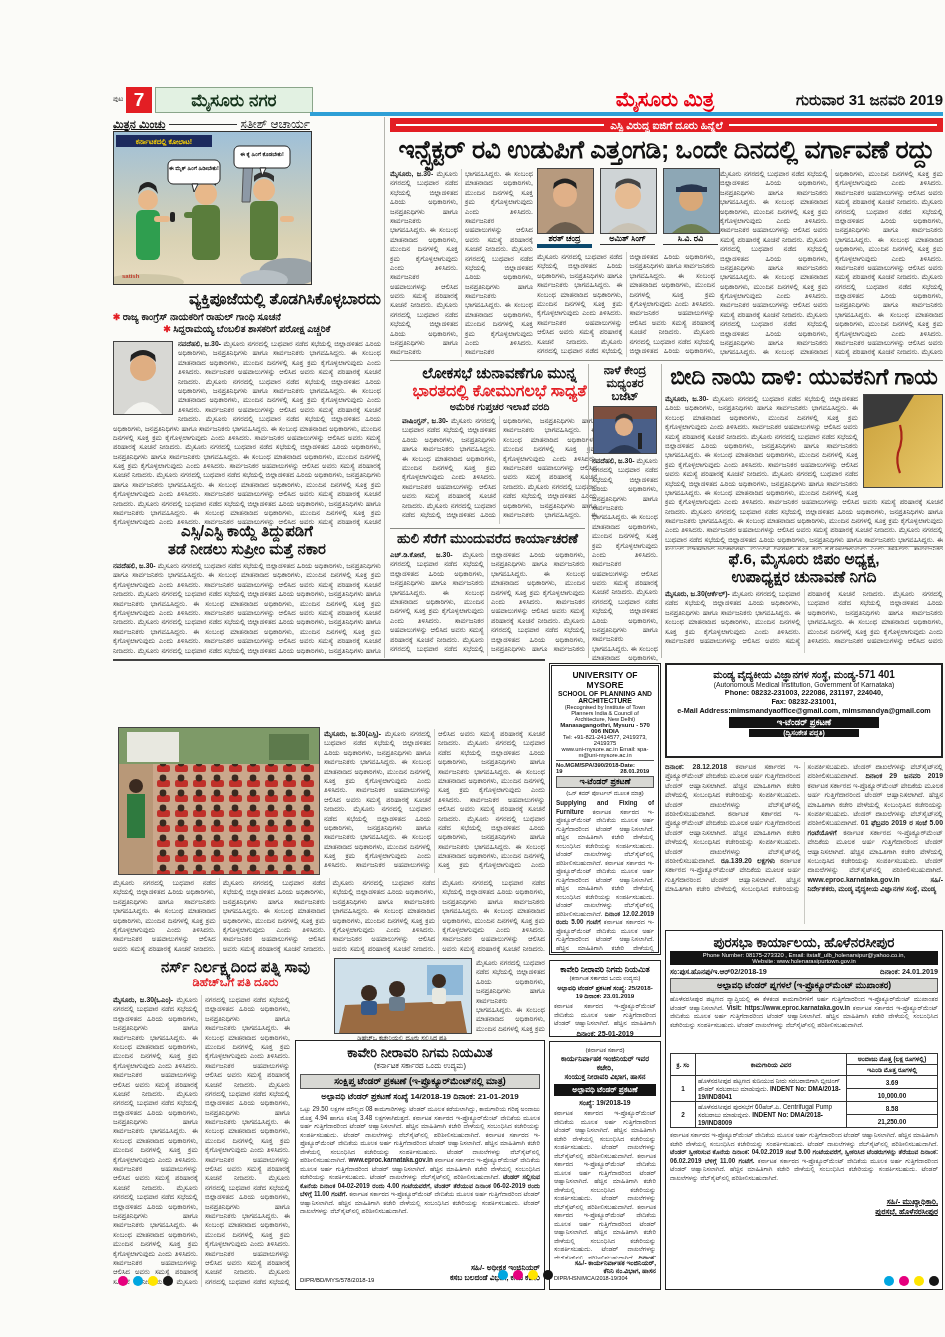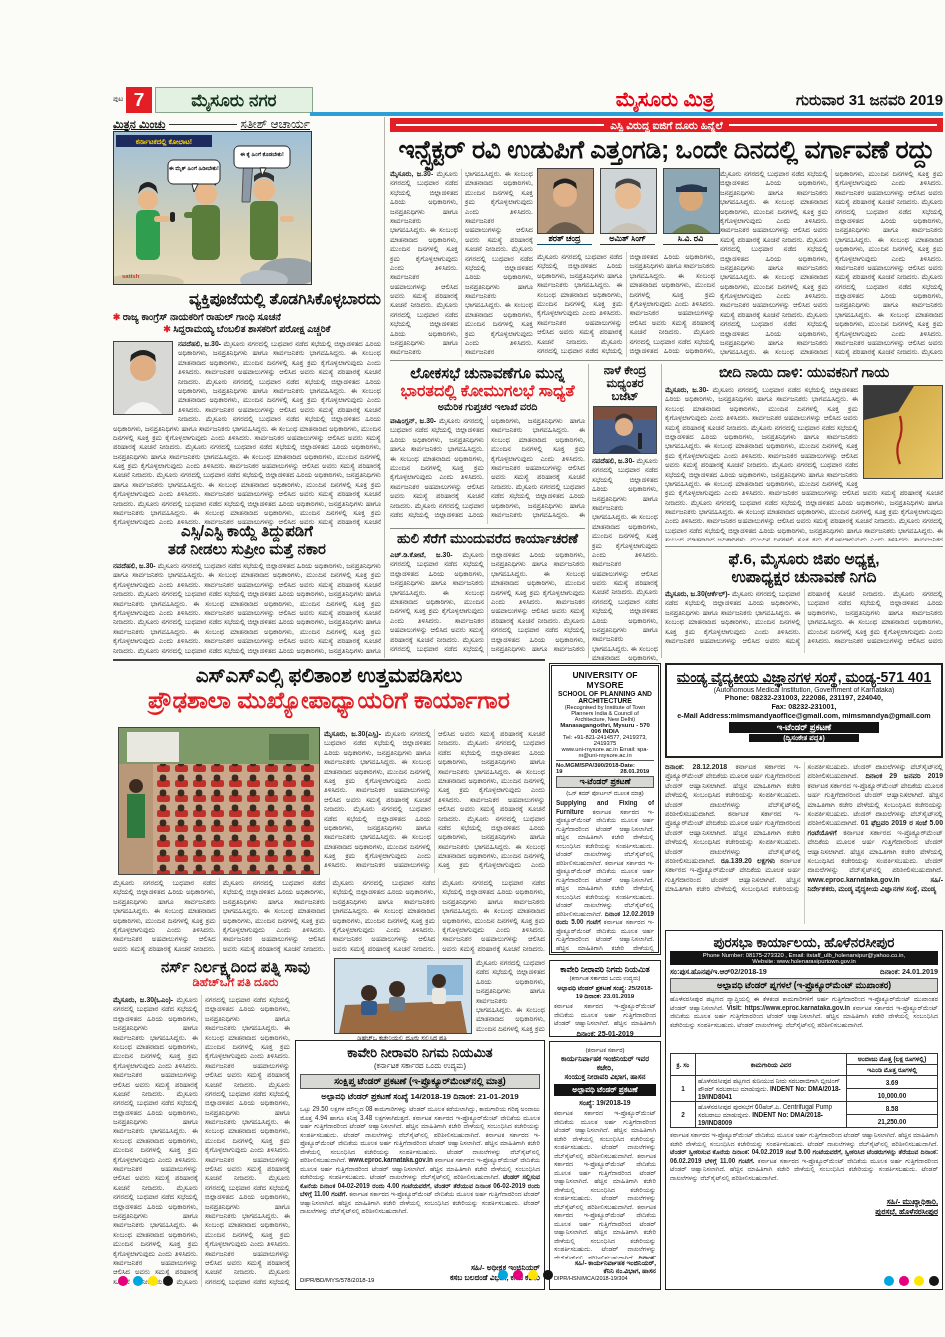--- a/index.html
+++ b/index.html
@@ -125,21 +125,21 @@
   <div class="abs ctr b" style="left:390px;top:135px;width:553px;font-size:25px;letter-spacing:-0.3px;">ಇನ್ಸ್ಪೆಕ್ಟರ್ ರವಿ ಉಡುಪಿಗೆ ಎತ್ತಂಗಡಿ; ಒಂದೇ ದಿನದಲ್ಲಿ ವರ್ಗಾವಣೆ ರದ್ದು</div>
 
   <div class="abs" style="left:537px;top:168px;width:180px;display:flex;gap:6px;">
     <div>
       <svg class="photo" width="55" height="64">
         <rect width="55" height="64" fill="#b79a7e"></rect>
           <circle cx="27" cy="26" r="12" fill="#e0b088"></circle>
         <path d="M15 20 q12 -12 24 0 l-1 -6 q-11 -9 -22 0 z" fill="#222"></path>
         <path d="M8 64 q19 -22 39 0 z" fill="#6b5d4e"></path>
       </svg>
-      <div class="cap" style="width:55px;border-bottom:1px solid #0c4a6e;">ಶರತ್ ಚಂದ್ರ</div>
+      <div class="cap" style="width:55px;border-bottom:4px solid #0c4a6e;">ಶರತ್ ಚಂದ್ರ</div>
     </div>
     <div>
       <svg class="photo" width="55" height="64">
         <rect width="55" height="64" fill="#cfd4d6"></rect>
           <circle cx="27" cy="27" r="13" fill="#e6bb92"></circle>
         <path d="M14 20 q13 -12 26 0 l-1 -6 q-12 -9 -24 0 z" fill="#444"></path>
         <path d="M7 64 q20 -20 41 0 z" fill="#c9c2b4"></path>
       </svg>
       <div class="cap" style="width:55px;border-bottom:1px solid #333;">ಅಮಿತ್ ಸಿಂಗ್</div>
     </div>
@@ -156,21 +156,21 @@
   </div>
 
   <div class="abs ftxt c2" style="left:390px;top:169px;width:143px;height:188px;">
     <span class="dl">ಮೈಸೂರು, ಜ.30-</span>
     <span> ಮೈಸೂರು ನಗರದಲ್ಲಿ ಬುಧವಾರ ನಡೆದ ಸಭೆಯಲ್ಲಿ ಜಿಲ್ಲಾಡಳಿತದ ಹಿರಿಯ ಅಧಿಕಾರಿಗಳು, ಜನಪ್ರತಿನಿಧಿಗಳು ಹಾಗೂ ಸಾರ್ವಜನಿಕರು ಭಾಗವಹಿಸಿದ್ದರು. ಈ ಸಂಬಂಧ ಮಾತನಾಡಿದ ಅಧಿಕಾರಿಗಳು, ಮುಂದಿನ ದಿನಗಳಲ್ಲಿ ಸೂಕ್ತ ಕ್ರಮ ಕೈಗೊಳ್ಳಲಾಗುವುದು ಎಂದು ತಿಳಿಸಿದರು. ಸಾರ್ವಜನಿಕರ ಅಹವಾಲುಗಳನ್ನು ಆಲಿಸಿದ ಅವರು ಸಮಸ್ಯೆ ಪರಿಹಾರಕ್ಕೆ ಸೂಚನೆ ನೀಡಿದರು. ಮೈಸೂರು ನಗರದಲ್ಲಿ ಬುಧವಾರ ನಡೆದ ಸಭೆಯಲ್ಲಿ ಜಿಲ್ಲಾಡಳಿತದ ಹಿರಿಯ ಅಧಿಕಾರಿಗಳು, ಜನಪ್ರತಿನಿಧಿಗಳು ಹಾಗೂ ಸಾರ್ವಜನಿಕರು ಭಾಗವಹಿಸಿದ್ದರು. ಈ ಸಂಬಂಧ ಮಾತನಾಡಿದ ಅಧಿಕಾರಿಗಳು, ಮುಂದಿನ ದಿನಗಳಲ್ಲಿ ಸೂಕ್ತ ಕ್ರಮ ಕೈಗೊಳ್ಳಲಾಗುವುದು ಎಂದು ತಿಳಿಸಿದರು. ಸಾರ್ವಜನಿಕರ ಅಹವಾಲುಗಳನ್ನು ಆಲಿಸಿದ ಅವರು ಸಮಸ್ಯೆ ಪರಿಹಾರಕ್ಕೆ ಸೂಚನೆ ನೀಡಿದರು. ಮೈಸೂರು ನಗರದಲ್ಲಿ ಬುಧವಾರ ನಡೆದ ಸಭೆಯಲ್ಲಿ ಜಿಲ್ಲಾಡಳಿತದ ಹಿರಿಯ ಅಧಿಕಾರಿಗಳು, ಜನಪ್ರತಿನಿಧಿಗಳು ಹಾಗೂ ಸಾರ್ವಜನಿಕರು ಭಾಗವಹಿಸಿದ್ದರು. ಈ ಸಂಬಂಧ ಮಾತನಾಡಿದ ಅಧಿಕಾರಿಗಳು, ಮುಂದಿನ ದಿನಗಳಲ್ಲಿ ಸೂಕ್ತ ಕ್ರಮ ಕೈಗೊಳ್ಳಲಾಗುವುದು ಎಂದು ತಿಳಿಸಿದರು. ಸಾರ್ವಜನಿಕರ ಅಹವಾಲುಗಳನ್ನು ಆಲಿಸಿದ ಅವರು ಸಮಸ್ಯೆ ಪರಿಹಾರಕ್ಕೆ ಸೂಚನೆ ನೀಡಿದರು. ಮೈಸೂರು ನಗರದಲ್ಲಿ ಬುಧವಾರ ನಡೆದ ಸಭೆಯಲ್ಲಿ ಜಿಲ್ಲಾಡಳಿತದ ಹಿರಿಯ ಅಧಿಕಾರಿಗಳು, ಜನಪ್ರತಿನಿಧಿಗಳು ಹಾಗೂ ಸಾರ್ವಜನಿಕರು ಭಾಗವಹಿಸಿದ್ದರು. ಈ ಸಂಬಂಧ ಮಾತನಾಡಿದ ಅಧಿಕಾರಿಗಳು, ಮುಂದಿನ ದಿನಗಳಲ್ಲಿ ಸೂಕ್ತ ಕ್ರಮ ಕೈಗೊಳ್ಳಲಾಗುವುದು ಎಂದು ತಿಳಿಸಿದರು. ಸಾರ್ವಜನಿಕರ ಅಹವಾಲುಗಳನ್ನು ಆಲಿಸಿದ ಅವರು ಸಮಸ್ಯೆ ಪರಿಹಾರಕ್ಕೆ ಸೂಚನೆ ನೀಡಿದರು.</span>
   </div>
   <div class="abs ftxt c2" style="left:537px;top:252px;width:178px;height:105px;"><span> ಮೈಸೂರು ನಗರದಲ್ಲಿ ಬುಧವಾರ ನಡೆದ ಸಭೆಯಲ್ಲಿ ಜಿಲ್ಲಾಡಳಿತದ ಹಿರಿಯ ಅಧಿಕಾರಿಗಳು, ಜನಪ್ರತಿನಿಧಿಗಳು ಹಾಗೂ ಸಾರ್ವಜನಿಕರು ಭಾಗವಹಿಸಿದ್ದರು. ಈ ಸಂಬಂಧ ಮಾತನಾಡಿದ ಅಧಿಕಾರಿಗಳು, ಮುಂದಿನ ದಿನಗಳಲ್ಲಿ ಸೂಕ್ತ ಕ್ರಮ ಕೈಗೊಳ್ಳಲಾಗುವುದು ಎಂದು ತಿಳಿಸಿದರು. ಸಾರ್ವಜನಿಕರ ಅಹವಾಲುಗಳನ್ನು ಆಲಿಸಿದ ಅವರು ಸಮಸ್ಯೆ ಪರಿಹಾರಕ್ಕೆ ಸೂಚನೆ ನೀಡಿದರು. ಮೈಸೂರು ನಗರದಲ್ಲಿ ಬುಧವಾರ ನಡೆದ ಸಭೆಯಲ್ಲಿ ಜಿಲ್ಲಾಡಳಿತದ ಹಿರಿಯ ಅಧಿಕಾರಿಗಳು, ಜನಪ್ರತಿನಿಧಿಗಳು ಹಾಗೂ ಸಾರ್ವಜನಿಕರು ಭಾಗವಹಿಸಿದ್ದರು. ಈ ಸಂಬಂಧ ಮಾತನಾಡಿದ ಅಧಿಕಾರಿಗಳು, ಮುಂದಿನ ದಿನಗಳಲ್ಲಿ ಸೂಕ್ತ ಕ್ರಮ ಕೈಗೊಳ್ಳಲಾಗುವುದು ಎಂದು ತಿಳಿಸಿದರು. ಸಾರ್ವಜನಿಕರ ಅಹವಾಲುಗಳನ್ನು ಆಲಿಸಿದ ಅವರು ಸಮಸ್ಯೆ ಪರಿಹಾರಕ್ಕೆ ಸೂಚನೆ ನೀಡಿದರು. ಮೈಸೂರು ನಗರದಲ್ಲಿ ಬುಧವಾರ ನಡೆದ ಸಭೆಯಲ್ಲಿ ಜಿಲ್ಲಾಡಳಿತದ ಹಿರಿಯ ಅಧಿಕಾರಿಗಳು, ಜನಪ್ರತಿನಿಧಿಗಳು ಹಾಗೂ ಸಾರ್ವಜನಿಕರು ಭಾಗವಹಿಸಿದ್ದರು. ಈ ಸಂಬಂಧ ಮಾತನಾಡಿದ ಅಧಿಕಾರಿಗಳು, ಮುಂದಿನ ದಿನಗಳಲ್ಲಿ ಸೂಕ್ತ ಕ್ರಮ ಕೈಗೊಳ್ಳಲಾಗುವುದು ಎಂದು ತಿಳಿಸಿದರು. ಸಾರ್ವಜನಿಕರ ಅಹವಾಲುಗಳನ್ನು ಆಲಿಸಿದ ಅವರು ಸಮಸ್ಯೆ ಪರಿಹಾರಕ್ಕೆ ಸೂಚನೆ ನೀಡಿದರು. ಮೈಸೂರು ನಗರದಲ್ಲಿ ಬುಧವಾರ ನಡೆದ ಸಭೆಯಲ್ಲಿ ಜಿಲ್ಲಾಡಳಿತದ ಹಿರಿಯ ಅಧಿಕಾರಿಗಳು, ಜನಪ್ರತಿನಿಧಿಗಳು ಹಾಗೂ ಸಾರ್ವಜನಿಕರು ಭಾಗವಹಿಸಿದ್ದರು. ಈ ಸಂಬಂಧ ಮಾತನಾಡಿದ ಅಧಿಕಾರಿಗಳು, ಮುಂದಿನ ದಿನಗಳಲ್ಲಿ ಸೂಕ್ತ ಕ್ರಮ ಕೈಗೊಳ್ಳಲಾಗುವುದು ಎಂದು ತಿಳಿಸಿದರು. ಸಾರ್ವಜನಿಕರ ಅಹವಾಲುಗಳನ್ನು ಆಲಿಸಿದ ಅವರು ಸಮಸ್ಯೆ ಪರಿಹಾರಕ್ಕೆ ಸೂಚನೆ ನೀಡಿದರು.</span></div>
   <div class="abs ftxt c2" style="left:720px;top:169px;width:223px;height:188px;"><span> ಮೈಸೂರು ನಗರದಲ್ಲಿ ಬುಧವಾರ ನಡೆದ ಸಭೆಯಲ್ಲಿ ಜಿಲ್ಲಾಡಳಿತದ ಹಿರಿಯ ಅಧಿಕಾರಿಗಳು, ಜನಪ್ರತಿನಿಧಿಗಳು ಹಾಗೂ ಸಾರ್ವಜನಿಕರು ಭಾಗವಹಿಸಿದ್ದರು. ಈ ಸಂಬಂಧ ಮಾತನಾಡಿದ ಅಧಿಕಾರಿಗಳು, ಮುಂದಿನ ದಿನಗಳಲ್ಲಿ ಸೂಕ್ತ ಕ್ರಮ ಕೈಗೊಳ್ಳಲಾಗುವುದು ಎಂದು ತಿಳಿಸಿದರು. ಸಾರ್ವಜನಿಕರ ಅಹವಾಲುಗಳನ್ನು ಆಲಿಸಿದ ಅವರು ಸಮಸ್ಯೆ ಪರಿಹಾರಕ್ಕೆ ಸೂಚನೆ ನೀಡಿದರು. ಮೈಸೂರು ನಗರದಲ್ಲಿ ಬುಧವಾರ ನಡೆದ ಸಭೆಯಲ್ಲಿ ಜಿಲ್ಲಾಡಳಿತದ ಹಿರಿಯ ಅಧಿಕಾರಿಗಳು, ಜನಪ್ರತಿನಿಧಿಗಳು ಹಾಗೂ ಸಾರ್ವಜನಿಕರು ಭಾಗವಹಿಸಿದ್ದರು. ಈ ಸಂಬಂಧ ಮಾತನಾಡಿದ ಅಧಿಕಾರಿಗಳು, ಮುಂದಿನ ದಿನಗಳಲ್ಲಿ ಸೂಕ್ತ ಕ್ರಮ ಕೈಗೊಳ್ಳಲಾಗುವುದು ಎಂದು ತಿಳಿಸಿದರು. ಸಾರ್ವಜನಿಕರ ಅಹವಾಲುಗಳನ್ನು ಆಲಿಸಿದ ಅವರು ಸಮಸ್ಯೆ ಪರಿಹಾರಕ್ಕೆ ಸೂಚನೆ ನೀಡಿದರು. ಮೈಸೂರು ನಗರದಲ್ಲಿ ಬುಧವಾರ ನಡೆದ ಸಭೆಯಲ್ಲಿ ಜಿಲ್ಲಾಡಳಿತದ ಹಿರಿಯ ಅಧಿಕಾರಿಗಳು, ಜನಪ್ರತಿನಿಧಿಗಳು ಹಾಗೂ ಸಾರ್ವಜನಿಕರು ಭಾಗವಹಿಸಿದ್ದರು. ಈ ಸಂಬಂಧ ಮಾತನಾಡಿದ ಅಧಿಕಾರಿಗಳು, ಮುಂದಿನ ದಿನಗಳಲ್ಲಿ ಸೂಕ್ತ ಕ್ರಮ ಕೈಗೊಳ್ಳಲಾಗುವುದು ಎಂದು ತಿಳಿಸಿದರು. ಸಾರ್ವಜನಿಕರ ಅಹವಾಲುಗಳನ್ನು ಆಲಿಸಿದ ಅವರು ಸಮಸ್ಯೆ ಪರಿಹಾರಕ್ಕೆ ಸೂಚನೆ ನೀಡಿದರು. ಮೈಸೂರು ನಗರದಲ್ಲಿ ಬುಧವಾರ ನಡೆದ ಸಭೆಯಲ್ಲಿ ಜಿಲ್ಲಾಡಳಿತದ ಹಿರಿಯ ಅಧಿಕಾರಿಗಳು, ಜನಪ್ರತಿನಿಧಿಗಳು ಹಾಗೂ ಸಾರ್ವಜನಿಕರು ಭಾಗವಹಿಸಿದ್ದರು. ಈ ಸಂಬಂಧ ಮಾತನಾಡಿದ ಅಧಿಕಾರಿಗಳು, ಮುಂದಿನ ದಿನಗಳಲ್ಲಿ ಸೂಕ್ತ ಕ್ರಮ ಕೈಗೊಳ್ಳಲಾಗುವುದು ಎಂದು ತಿಳಿಸಿದರು. ಸಾರ್ವಜನಿಕರ ಅಹವಾಲುಗಳನ್ನು ಆಲಿಸಿದ ಅವರು ಸಮಸ್ಯೆ ಪರಿಹಾರಕ್ಕೆ ಸೂಚನೆ ನೀಡಿದರು. ಮೈಸೂರು ನಗರದಲ್ಲಿ ಬುಧವಾರ ನಡೆದ ಸಭೆಯಲ್ಲಿ ಜಿಲ್ಲಾಡಳಿತದ ಹಿರಿಯ ಅಧಿಕಾರಿಗಳು, ಜನಪ್ರತಿನಿಧಿಗಳು ಹಾಗೂ ಸಾರ್ವಜನಿಕರು ಭಾಗವಹಿಸಿದ್ದರು. ಈ ಸಂಬಂಧ ಮಾತನಾಡಿದ ಅಧಿಕಾರಿಗಳು, ಮುಂದಿನ ದಿನಗಳಲ್ಲಿ ಸೂಕ್ತ ಕ್ರಮ ಕೈಗೊಳ್ಳಲಾಗುವುದು ಎಂದು ತಿಳಿಸಿದರು. ಸಾರ್ವಜನಿಕರ ಅಹವಾಲುಗಳನ್ನು ಆಲಿಸಿದ ಅವರು ಸಮಸ್ಯೆ ಪರಿಹಾರಕ್ಕೆ ಸೂಚನೆ ನೀಡಿದರು. ಮೈಸೂರು ನಗರದಲ್ಲಿ ಬುಧವಾರ ನಡೆದ ಸಭೆಯಲ್ಲಿ ಜಿಲ್ಲಾಡಳಿತದ ಹಿರಿಯ ಅಧಿಕಾರಿಗಳು, ಜನಪ್ರತಿನಿಧಿಗಳು ಹಾಗೂ ಸಾರ್ವಜನಿಕರು ಭಾಗವಹಿಸಿದ್ದರು. ಈ ಸಂಬಂಧ ಮಾತನಾಡಿದ ಅಧಿಕಾರಿಗಳು, ಮುಂದಿನ ದಿನಗಳಲ್ಲಿ ಸೂಕ್ತ ಕ್ರಮ ಕೈಗೊಳ್ಳಲಾಗುವುದು ಎಂದು ತಿಳಿಸಿದರು. ಸಾರ್ವಜನಿಕರ ಅಹವಾಲುಗಳನ್ನು ಆಲಿಸಿದ ಅವರು ಸಮಸ್ಯೆ ಪರಿಹಾರಕ್ಕೆ ಸೂಚನೆ ನೀಡಿದರು.</span></div>
   <div class="hr" style="left:390px;top:360px;width:553px;"></div>
 
-  <div class="abs" style="left:390px;top:364px;width:195px;">
+  <div class="abs" style="left:402px;top:364px;width:195px;">
     <div class="ctr b" style="font-size:15px;">ಲೋಕಸಭೆ ಚುನಾವಣೆಗೂ ಮುನ್ನ</div>
     <div class="ctr b red" style="font-size:16px;">ಭಾರತದಲ್ಲಿ ಕೋಮುಗಲಭೆ ಸಾಧ್ಯತೆ</div>
     <div class="ctr b" style="font-size:9.5px;margin-top:1px;">ಅಮೆರಿಕ ಗುಪ್ತಚರ ಇಲಾಖೆ ವರದಿ</div>
     <div class="ftxt c2" style="height:108px;margin-top:3px;">
       <span class="dl">ವಾಷಿಂಗ್ಟನ್, ಜ.30-</span>
       <span> ಮೈಸೂರು ನಗರದಲ್ಲಿ ಬುಧವಾರ ನಡೆದ ಸಭೆಯಲ್ಲಿ ಜಿಲ್ಲಾಡಳಿತದ ಹಿರಿಯ ಅಧಿಕಾರಿಗಳು, ಜನಪ್ರತಿನಿಧಿಗಳು ಹಾಗೂ ಸಾರ್ವಜನಿಕರು ಭಾಗವಹಿಸಿದ್ದರು. ಈ ಸಂಬಂಧ ಮಾತನಾಡಿದ ಅಧಿಕಾರಿಗಳು, ಮುಂದಿನ ದಿನಗಳಲ್ಲಿ ಸೂಕ್ತ ಕ್ರಮ ಕೈಗೊಳ್ಳಲಾಗುವುದು ಎಂದು ತಿಳಿಸಿದರು. ಸಾರ್ವಜನಿಕರ ಅಹವಾಲುಗಳನ್ನು ಆಲಿಸಿದ ಅವರು ಸಮಸ್ಯೆ ಪರಿಹಾರಕ್ಕೆ ಸೂಚನೆ ನೀಡಿದರು. ಮೈಸೂರು ನಗರದಲ್ಲಿ ಬುಧವಾರ ನಡೆದ ಸಭೆಯಲ್ಲಿ ಜಿಲ್ಲಾಡಳಿತದ ಹಿರಿಯ ಅಧಿಕಾರಿಗಳು, ಜನಪ್ರತಿನಿಧಿಗಳು ಹಾಗೂ ಸಾರ್ವಜನಿಕರು ಭಾಗವಹಿಸಿದ್ದರು. ಈ ಸಂಬಂಧ ಮಾತನಾಡಿದ ಅಧಿಕಾರಿಗಳು, ಮುಂದಿನ ದಿನಗಳಲ್ಲಿ ಸೂಕ್ತ ಕ್ರಮ ಕೈಗೊಳ್ಳಲಾಗುವುದು ಎಂದು ತಿಳಿಸಿದರು. ಸಾರ್ವಜನಿಕರ ಅಹವಾಲುಗಳನ್ನು ಆಲಿಸಿದ ಅವರು ಸಮಸ್ಯೆ ಪರಿಹಾರಕ್ಕೆ ಸೂಚನೆ ನೀಡಿದರು. ಮೈಸೂರು ನಗರದಲ್ಲಿ ಬುಧವಾರ ನಡೆದ ಸಭೆಯಲ್ಲಿ ಜಿಲ್ಲಾಡಳಿತದ ಹಿರಿಯ ಅಧಿಕಾರಿಗಳು, ಜನಪ್ರತಿನಿಧಿಗಳು ಹಾಗೂ ಸಾರ್ವಜನಿಕರು ಭಾಗವಹಿಸಿದ್ದರು. ಈ ಸಂಬಂಧ ಮಾತನಾಡಿದ ಅಧಿಕಾರಿಗಳು, ಮುಂದಿನ ದಿನಗಳಲ್ಲಿ ಸೂಕ್ತ ಕ್ರಮ ಕೈಗೊಳ್ಳಲಾಗುವುದು ಎಂದು ತಿಳಿಸಿದರು. ಸಾರ್ವಜನಿಕರ ಅಹವಾಲುಗಳನ್ನು ಆಲಿಸಿದ ಅವರು ಸಮಸ್ಯೆ ಪರಿಹಾರಕ್ಕೆ ಸೂಚನೆ ನೀಡಿದರು. ಮೈಸೂರು ನಗರದಲ್ಲಿ ಬುಧವಾರ ನಡೆದ ಸಭೆಯಲ್ಲಿ ಜಿಲ್ಲಾಡಳಿತದ ಹಿರಿಯ ಅಧಿಕಾರಿಗಳು, ಜನಪ್ರತಿನಿಧಿಗಳು ಹಾಗೂ ಸಾರ್ವಜನಿಕರು ಭಾಗವಹಿಸಿದ್ದರು. ಈ ಸಂಬಂಧ ಮಾತನಾಡಿದ ಅಧಿಕಾರಿಗಳು, ಮುಂದಿನ ದಿನಗಳಲ್ಲಿ ಸೂಕ್ತ ಕ್ರಮ ಕೈಗೊಳ್ಳಲಾಗುವುದು ಎಂದು ತಿಳಿಸಿದರು. ಸಾರ್ವಜನಿಕರ ಅಹವಾಲುಗಳನ್ನು ಆಲಿಸಿದ ಅವರು ಸಮಸ್ಯೆ ಪರಿಹಾರಕ್ಕೆ ಸೂಚನೆ ನೀಡಿದರು.</span>
     </div>
   </div>
   <div class="hr" style="left:390px;top:528px;width:195px;"></div>
   <div class="abs" style="left:390px;top:531px;width:195px;">
@@ -196,21 +196,21 @@
     </svg>
     <div class="ftxt" style="height:208px;">
       <span class="dl">ನವದೆಹಲಿ, ಜ.30-</span>
       <span> ಮೈಸೂರು ನಗರದಲ್ಲಿ ಬುಧವಾರ ನಡೆದ ಸಭೆಯಲ್ಲಿ ಜಿಲ್ಲಾಡಳಿತದ ಹಿರಿಯ ಅಧಿಕಾರಿಗಳು, ಜನಪ್ರತಿನಿಧಿಗಳು ಹಾಗೂ ಸಾರ್ವಜನಿಕರು ಭಾಗವಹಿಸಿದ್ದರು. ಈ ಸಂಬಂಧ ಮಾತನಾಡಿದ ಅಧಿಕಾರಿಗಳು, ಮುಂದಿನ ದಿನಗಳಲ್ಲಿ ಸೂಕ್ತ ಕ್ರಮ ಕೈಗೊಳ್ಳಲಾಗುವುದು ಎಂದು ತಿಳಿಸಿದರು. ಸಾರ್ವಜನಿಕರ ಅಹವಾಲುಗಳನ್ನು ಆಲಿಸಿದ ಅವರು ಸಮಸ್ಯೆ ಪರಿಹಾರಕ್ಕೆ ಸೂಚನೆ ನೀಡಿದರು. ಮೈಸೂರು ನಗರದಲ್ಲಿ ಬುಧವಾರ ನಡೆದ ಸಭೆಯಲ್ಲಿ ಜಿಲ್ಲಾಡಳಿತದ ಹಿರಿಯ ಅಧಿಕಾರಿಗಳು, ಜನಪ್ರತಿನಿಧಿಗಳು ಹಾಗೂ ಸಾರ್ವಜನಿಕರು ಭಾಗವಹಿಸಿದ್ದರು. ಈ ಸಂಬಂಧ ಮಾತನಾಡಿದ ಅಧಿಕಾರಿಗಳು, ಮುಂದಿನ ದಿನಗಳಲ್ಲಿ ಸೂಕ್ತ ಕ್ರಮ ಕೈಗೊಳ್ಳಲಾಗುವುದು ಎಂದು ತಿಳಿಸಿದರು. ಸಾರ್ವಜನಿಕರ ಅಹವಾಲುಗಳನ್ನು ಆಲಿಸಿದ ಅವರು ಸಮಸ್ಯೆ ಪರಿಹಾರಕ್ಕೆ ಸೂಚನೆ ನೀಡಿದರು. ಮೈಸೂರು ನಗರದಲ್ಲಿ ಬುಧವಾರ ನಡೆದ ಸಭೆಯಲ್ಲಿ ಜಿಲ್ಲಾಡಳಿತದ ಹಿರಿಯ ಅಧಿಕಾರಿಗಳು, ಜನಪ್ರತಿನಿಧಿಗಳು ಹಾಗೂ ಸಾರ್ವಜನಿಕರು ಭಾಗವಹಿಸಿದ್ದರು. ಈ ಸಂಬಂಧ ಮಾತನಾಡಿದ ಅಧಿಕಾರಿಗಳು, ಮುಂದಿನ ದಿನಗಳಲ್ಲಿ ಸೂಕ್ತ ಕ್ರಮ ಕೈಗೊಳ್ಳಲಾಗುವುದು ಎಂದು ತಿಳಿಸಿದರು. ಸಾರ್ವಜನಿಕರ ಅಹವಾಲುಗಳನ್ನು ಆಲಿಸಿದ ಅವರು ಸಮಸ್ಯೆ ಪರಿಹಾರಕ್ಕೆ ಸೂಚನೆ ನೀಡಿದರು. ಮೈಸೂರು ನಗರದಲ್ಲಿ ಬುಧವಾರ ನಡೆದ ಸಭೆಯಲ್ಲಿ ಜಿಲ್ಲಾಡಳಿತದ ಹಿರಿಯ ಅಧಿಕಾರಿಗಳು, ಜನಪ್ರತಿನಿಧಿಗಳು ಹಾಗೂ ಸಾರ್ವಜನಿಕರು ಭಾಗವಹಿಸಿದ್ದರು. ಈ ಸಂಬಂಧ ಮಾತನಾಡಿದ ಅಧಿಕಾರಿಗಳು, ಮುಂದಿನ ದಿನಗಳಲ್ಲಿ ಸೂಕ್ತ ಕ್ರಮ ಕೈಗೊಳ್ಳಲಾಗುವುದು ಎಂದು ತಿಳಿಸಿದರು. ಸಾರ್ವಜನಿಕರ ಅಹವಾಲುಗಳನ್ನು ಆಲಿಸಿದ ಅವರು ಸಮಸ್ಯೆ ಪರಿಹಾರಕ್ಕೆ ಸೂಚನೆ ನೀಡಿದರು. ಮೈಸೂರು ನಗರದಲ್ಲಿ ಬುಧವಾರ ನಡೆದ ಸಭೆಯಲ್ಲಿ ಜಿಲ್ಲಾಡಳಿತದ ಹಿರಿಯ ಅಧಿಕಾರಿಗಳು, ಜನಪ್ರತಿನಿಧಿಗಳು ಹಾಗೂ ಸಾರ್ವಜನಿಕರು ಭಾಗವಹಿಸಿದ್ದರು. ಈ ಸಂಬಂಧ ಮಾತನಾಡಿದ ಅಧಿಕಾರಿಗಳು, ಮುಂದಿನ ದಿನಗಳಲ್ಲಿ ಸೂಕ್ತ ಕ್ರಮ ಕೈಗೊಳ್ಳಲಾಗುವುದು ಎಂದು ತಿಳಿಸಿದರು. ಸಾರ್ವಜನಿಕರ ಅಹವಾಲುಗಳನ್ನು ಆಲಿಸಿದ ಅವರು ಸಮಸ್ಯೆ ಪರಿಹಾರಕ್ಕೆ ಸೂಚನೆ ನೀಡಿದರು.</span>
     </div>
   </div>
 
   <div class="vr" style="left:661px;top:364px;height:294px;"></div>
 
   <div class="abs" style="left:665px;top:364px;width:278px;">
-    <div class="ctr b" style="font-size:14px;">ಬೀದಿ ನಾಯಿ ದಾಳಿ: ಯುವಕನಿಗೆ ಗಾಯ</div>
+    <div class="ctr b" style="font-size:22px;">ಬೀದಿ ನಾಯಿ ದಾಳಿ: ಯುವಕನಿಗೆ ಗಾಯ</div>
     <div class="ftxt" style="height:156px;margin-top:4px;">
       <svg class="photo" width="78" height="92" style="float:right;margin:0 0 2px 5px;">
         <defs>
             <linearGradient id="sk" x1="0" y1="0" x2="1" y2="1">
           <stop offset="0" stop-color="#caa03a"></stop>
               <stop offset="1" stop-color="#e8c86a"></stop>
             </linearGradient>
           </defs>
         <rect width="78" height="92" fill="url(#sk)"></rect>
         <path d="M0 0 L50 0 L34 26 L0 34 Z" fill="#3a3a3a"></path>
@@ -225,24 +225,20 @@
     <div class="ctr b" style="font-size:15.5px;">ಫೆ.6, ಮೈಸೂರು ಜಿಪಂ ಅಧ್ಯಕ್ಷ,</div>
     <div class="ctr b" style="font-size:15.5px;">ಉಪಾಧ್ಯಕ್ಷರ ಚುನಾವಣೆ ನಿಗದಿ</div>
     <div class="ftxt c2" style="height:64px;margin-top:3px;">
       <span class="dl">ಮೈಸೂರು, ಜ.30(ಆರ್ಕೆಲ್)-</span>
       <span> ಮೈಸೂರು ನಗರದಲ್ಲಿ ಬುಧವಾರ ನಡೆದ ಸಭೆಯಲ್ಲಿ ಜಿಲ್ಲಾಡಳಿತದ ಹಿರಿಯ ಅಧಿಕಾರಿಗಳು, ಜನಪ್ರತಿನಿಧಿಗಳು ಹಾಗೂ ಸಾರ್ವಜನಿಕರು ಭಾಗವಹಿಸಿದ್ದರು. ಈ ಸಂಬಂಧ ಮಾತನಾಡಿದ ಅಧಿಕಾರಿಗಳು, ಮುಂದಿನ ದಿನಗಳಲ್ಲಿ ಸೂಕ್ತ ಕ್ರಮ ಕೈಗೊಳ್ಳಲಾಗುವುದು ಎಂದು ತಿಳಿಸಿದರು. ಸಾರ್ವಜನಿಕರ ಅಹವಾಲುಗಳನ್ನು ಆಲಿಸಿದ ಅವರು ಸಮಸ್ಯೆ ಪರಿಹಾರಕ್ಕೆ ಸೂಚನೆ ನೀಡಿದರು. ಮೈಸೂರು ನಗರದಲ್ಲಿ ಬುಧವಾರ ನಡೆದ ಸಭೆಯಲ್ಲಿ ಜಿಲ್ಲಾಡಳಿತದ ಹಿರಿಯ ಅಧಿಕಾರಿಗಳು, ಜನಪ್ರತಿನಿಧಿಗಳು ಹಾಗೂ ಸಾರ್ವಜನಿಕರು ಭಾಗವಹಿಸಿದ್ದರು. ಈ ಸಂಬಂಧ ಮಾತನಾಡಿದ ಅಧಿಕಾರಿಗಳು, ಮುಂದಿನ ದಿನಗಳಲ್ಲಿ ಸೂಕ್ತ ಕ್ರಮ ಕೈಗೊಳ್ಳಲಾಗುವುದು ಎಂದು ತಿಳಿಸಿದರು. ಸಾರ್ವಜನಿಕರ ಅಹವಾಲುಗಳನ್ನು ಆಲಿಸಿದ ಅವರು ಸಮಸ್ಯೆ ಪರಿಹಾರಕ್ಕೆ ಸೂಚನೆ ನೀಡಿದರು. ಮೈಸೂರು ನಗರದಲ್ಲಿ ಬುಧವಾರ ನಡೆದ ಸಭೆಯಲ್ಲಿ ಜಿಲ್ಲಾಡಳಿತದ ಹಿರಿಯ ಅಧಿಕಾರಿಗಳು, ಜನಪ್ರತಿನಿಧಿಗಳು ಹಾಗೂ ಸಾರ್ವಜನಿಕರು ಭಾಗವಹಿಸಿದ್ದರು. ಈ ಸಂಬಂಧ ಮಾತನಾಡಿದ ಅಧಿಕಾರಿಗಳು, ಮುಂದಿನ ದಿನಗಳಲ್ಲಿ ಸೂಕ್ತ ಕ್ರಮ ಕೈಗೊಳ್ಳಲಾಗುವುದು ಎಂದು ತಿಳಿಸಿದರು. ಸಾರ್ವಜನಿಕರ ಅಹವಾಲುಗಳನ್ನು ಆಲಿಸಿದ ಅವರು ಸಮಸ್ಯೆ ಪರಿಹಾರಕ್ಕೆ ಸೂಚನೆ ನೀಡಿದರು.</span>
     </div>
   </div>
 
   <div class="hr" style="left:113px;top:659px;width:432px;height:2px;background:#444;"></div>
 
-  <div class="abs" style="left:113px;top:664px;width:432px;">
-    <div class="ctr b" style="font-size:20px;">ಎಸ್ಎಸ್ಎಲ್ಸಿ ಫಲಿತಾಂಶ ಉತ್ತಮಪಡಿಸಲು</div>
-    <div class="ctr b red" style="font-size:23px;">ಪ್ರೌಢಶಾಲಾ ಮುಖ್ಯೋಪಾಧ್ಯಾಯರಿಗೆ ಕಾರ್ಯಾಗಾರ</div>
-  </div>
   <svg class="abs photo" width="200" height="146" style="left:118px;top:727px;">
     <defs>
       <pattern id="crowd" width="18" height="15" patternUnits="userSpaceOnUse">
         <rect width="18" height="15" fill="#caa88c"></rect>
         <rect x="2" y="7" width="13" height="7" rx="2" fill="#c0302a"></rect>
         <circle cx="8" cy="5" r="3.4" f="" fill="#3a2a20"></circle>
       </pattern>
     </defs>
     <rect width="200" height="36" fill="#7e9a68"></rect>
     <rect x="8" y="4" width="52" height="30" fill="#e8e8e0"></rect>
@@ -345,21 +341,21 @@
       
     </div>
     <div class="sign" style="font-size:6.5px;">
       <span>ಸಹಿ/- ಕಾರ್ಯನಿರ್ವಾಹಕ ಇಂಜಿನಿಯರ್,</span><br>
       <span>ಕೆನಿನಿ ನಂ.ವಿಭಾಗ, ಹಾಸನ</span>
     </div>
     <div style="font-size:5.6px;">DIPR/HSN/MCA/2018-19/304</div>
   </div>
 
   <div class="notice" style="left:665px;top:663px;width:278px;height:95px;border:2px solid #222;">
-    <div class="ctr b" style="font-size:14px;text-decoration:underline;">ಮಂಡ್ಯ ವೈದ್ಯಕೀಯ ವಿಜ್ಞಾನಗಳ ಸಂಸ್ಥೆ, ಮಂಡ್ಯ-571 401</div>
+    <div class="ctr b" style="font-size:10px;">ಮಂಡ್ಯ ವೈದ್ಯಕೀಯ ವಿಜ್ಞಾನಗಳ ಸಂಸ್ಥೆ, ಮಂಡ್ಯ-571 401</div>
     <div class="ctr" style="font-size:6.8px;">(Autonomous Medical Institution, Government of Karnataka)</div>
     <div class="ctr b" style="font-size:7.2px;">Phone: 08232-231003, 222086, 231197, 224040,</div>
     <div class="ctr b" style="font-size:7.2px;">Fax: 08232-231001,</div>
     <div class="ctr b" style="font-size:7.2px;">e-Mail Address:mimsmandyaoffice@gmail.com, mimsmandya@gmail.com</div>
     <div class="bar-dark" style="font-size:8.5px;width:150px;margin:2px auto 0;">ಇ-ಟೆಂಡರ್ ಪ್ರಕಟಣೆ</div>
     <div class="bar-dark" style="font-size:7px;width:110px;margin:1px auto 0;">(ದ್ವಿಸಂಕೇತ ಪದ್ಧತಿ)</div>
   </div>
   <div class="abs ftxt c2" style="left:665px;top:762px;width:278px;height:162px;">
     <span class="b">ದಿನಾಂಕ: 28.12.2018</span>
     <span> ಕರ್ನಾಟಕ ಸರ್ಕಾರದ ಇ-ಪ್ರೊಕ್ಯೂರ್‌ಮೆಂಟ್ ವೇದಿಕೆಯ ಮೂಲಕ ಅರ್ಹ ಗುತ್ತಿಗೆದಾರರಿಂದ ಟೆಂಡರ್ ಆಹ್ವಾನಿಸಲಾಗಿದೆ. ಹೆಚ್ಚಿನ ಮಾಹಿತಿಗಾಗಿ ಕಚೇರಿ ವೇಳೆಯಲ್ಲಿ ಸಂಬಂಧಿಸಿದ ಕಚೇರಿಯನ್ನು ಸಂಪರ್ಕಿಸಬಹುದು. ಟೆಂಡರ್ ದಾಖಲೆಗಳನ್ನು ವೆಬ್‌ಸೈಟ್‌ನಲ್ಲಿ ಪರಿಶೀಲಿಸಬಹುದಾಗಿದೆ. ಕರ್ನಾಟಕ ಸರ್ಕಾರದ ಇ-ಪ್ರೊಕ್ಯೂರ್‌ಮೆಂಟ್ ವೇದಿಕೆಯ ಮೂಲಕ ಅರ್ಹ ಗುತ್ತಿಗೆದಾರರಿಂದ ಟೆಂಡರ್ ಆಹ್ವಾನಿಸಲಾಗಿದೆ. ಹೆಚ್ಚಿನ ಮಾಹಿತಿಗಾಗಿ ಕಚೇರಿ ವೇಳೆಯಲ್ಲಿ ಸಂಬಂಧಿಸಿದ ಕಚೇರಿಯನ್ನು ಸಂಪರ್ಕಿಸಬಹುದು. ಟೆಂಡರ್ ದಾಖಲೆಗಳನ್ನು ವೆಬ್‌ಸೈಟ್‌ನಲ್ಲಿ ಪರಿಶೀಲಿಸಬಹುದಾಗಿದೆ.</span>

